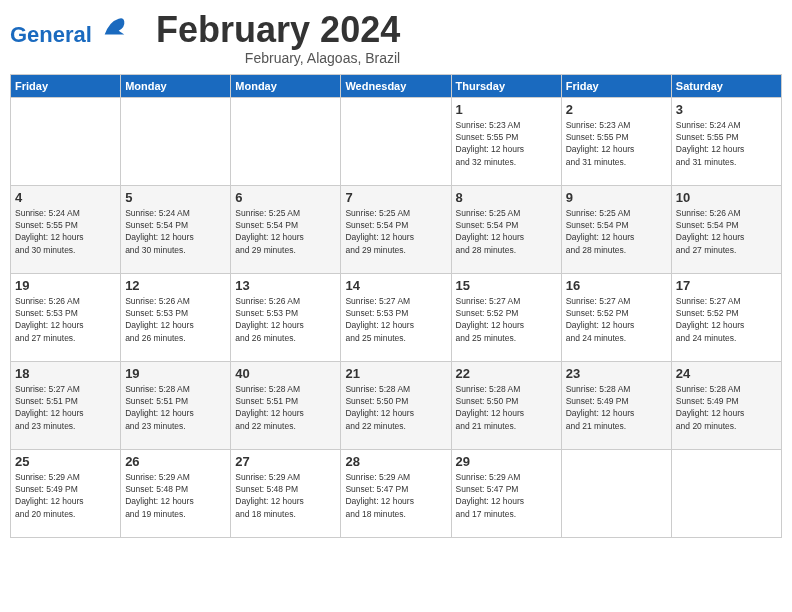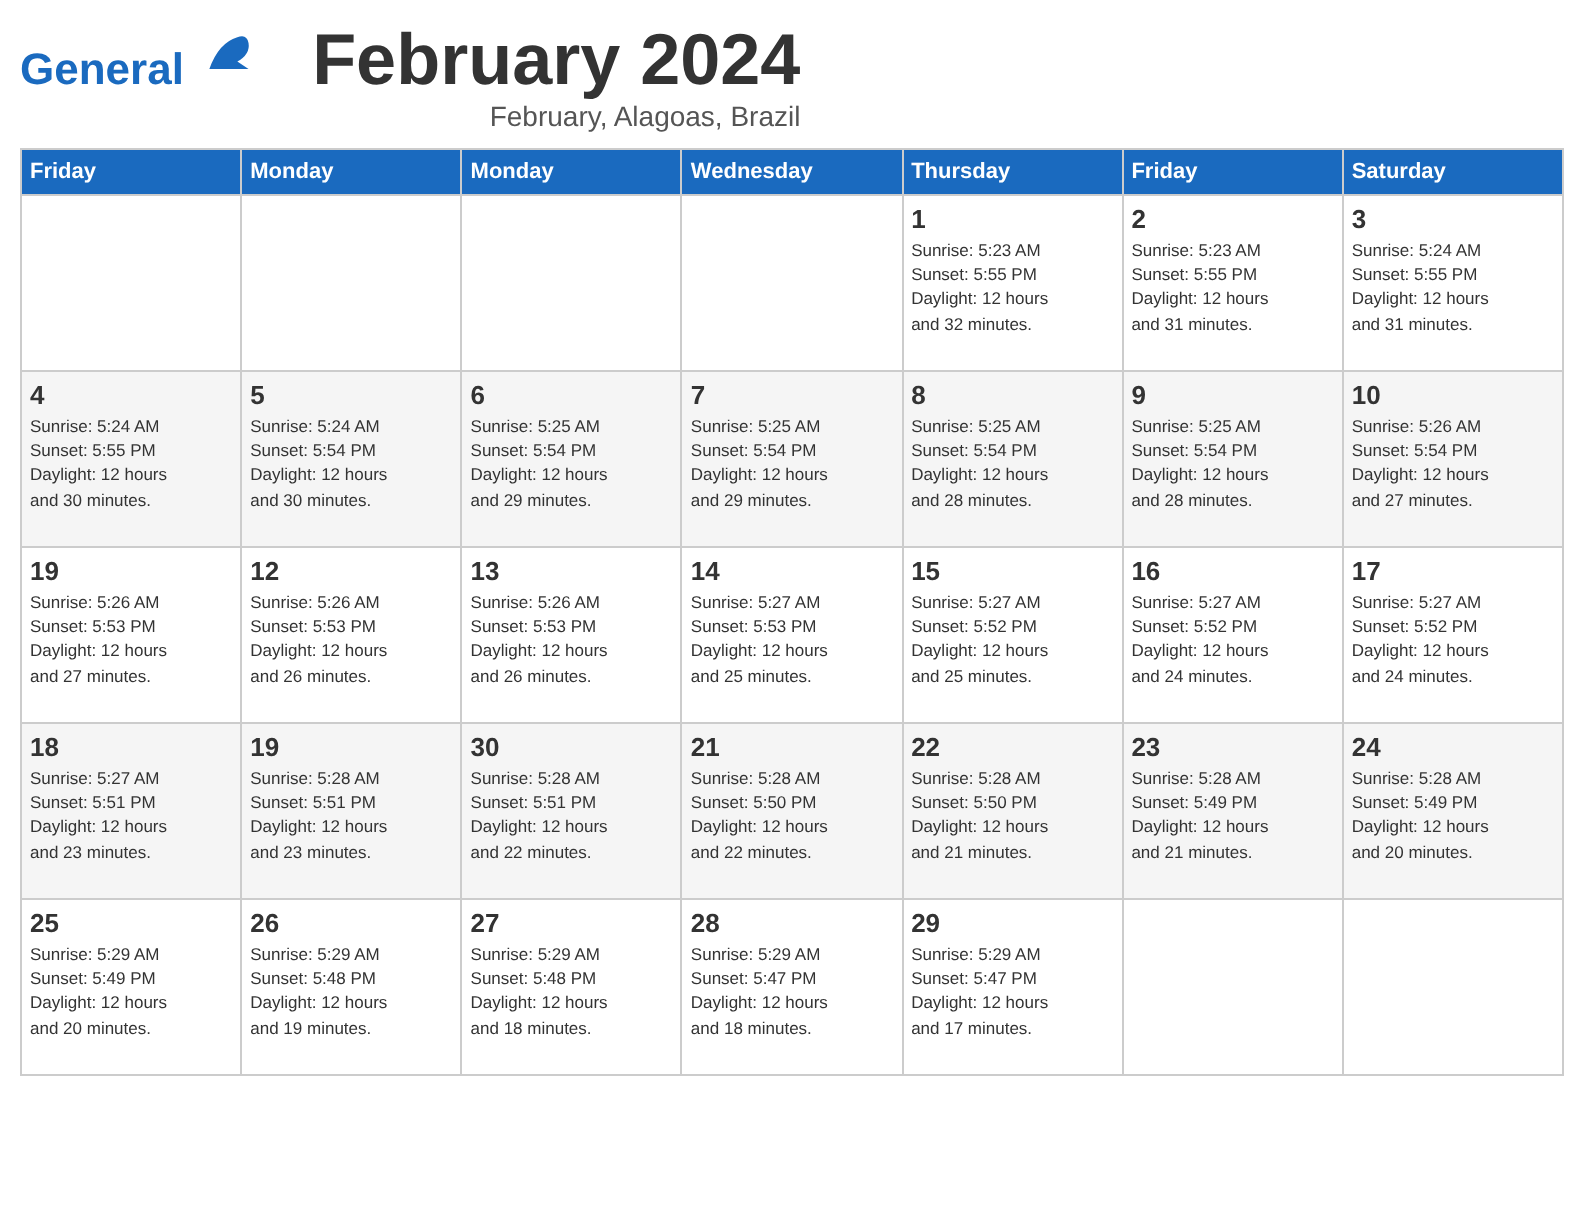--- a/index.html
+++ b/index.html
@@ -264,21 +264,21 @@
 and 23 minutes.</div>
         </td>
         <td>
           <span class="day-number">19</span>
           <div class="day-info" style="white-space: pre-line;">Sunrise: 5:28 AM
 Sunset: 5:51 PM
 Daylight: 12 hours
 and 23 minutes.</div>
         </td>
         <td>
-          <span class="day-number">30</span>
+          <span class="day-number">40</span>
           <div class="day-info" style="white-space: pre-line;">Sunrise: 5:28 AM
 Sunset: 5:51 PM
 Daylight: 12 hours
 and 22 minutes.</div>
         </td>
         <td>
           <span class="day-number">21</span>
           <div class="day-info" style="white-space: pre-line;">Sunrise: 5:28 AM
 Sunset: 5:50 PM
 Daylight: 12 hours

